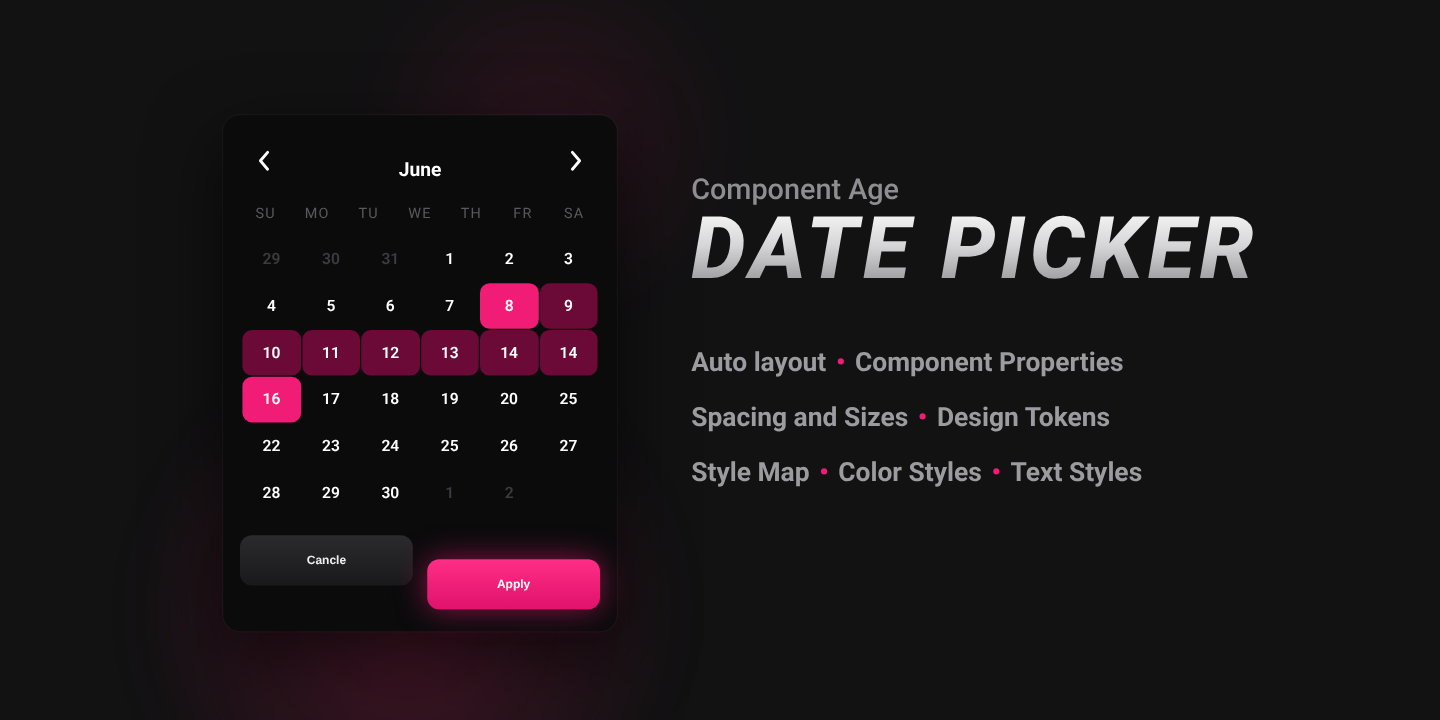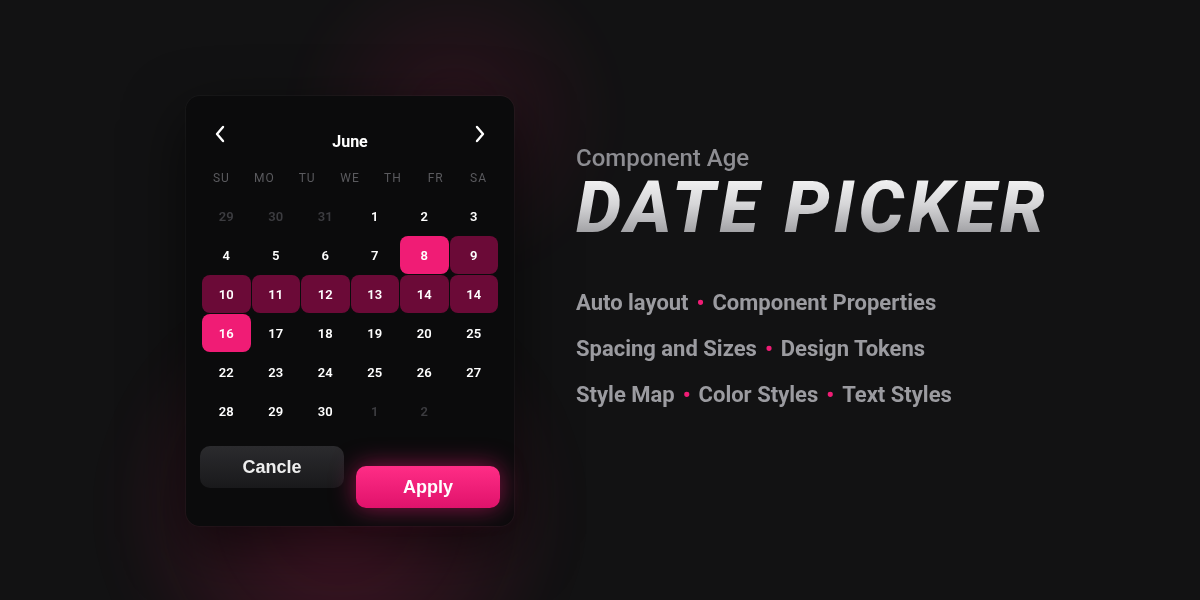--- a/index.html
+++ b/index.html
@@ -80,21 +80,21 @@
   .actions {
     display:flex;
     gap:12px;
     margin-top: 16px;
   }
   .btn {
     flex:1;
     height: 42px;
     border-radius: 10px;
     border:none;
-    font-size:18px;
+    font-size:10px;
     font-weight:600;
     cursor:pointer;
     display:flex; align-items:center; justify-content:center;
   }
   .btn.cancel {
     background: linear-gradient(180deg,#2b2b2e,#19191b);
     color:#eee;
   }
   .btn.apply {
     background: linear-gradient(180deg,#ff2d86,#e0126b);

